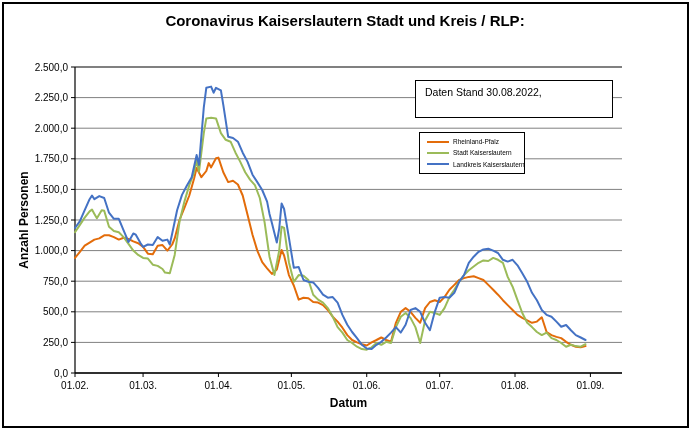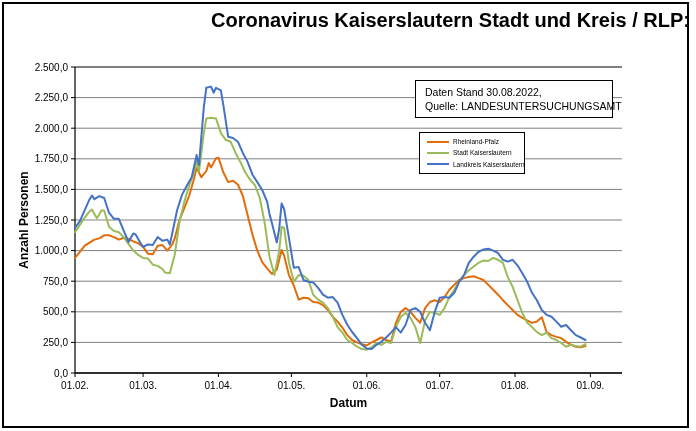--- a/index.html
+++ b/index.html
@@ -1,21 +1,21 @@
 <!DOCTYPE html>
 <html><head>
 <meta charset="utf-8">
 <style>
   html,body{margin:0;padding:0;background:#fff;}
   body{width:696px;height:431px;position:relative;font-family:"Liberation Sans",sans-serif;overflow:hidden;}
   .frame{position:absolute;left:2px;top:2px;width:687px;height:426px;box-sizing:border-box;
          border:2px solid #000;background:#fff;z-index:0;}
   #chart-svg{position:absolute;left:0;top:0;z-index:1;}
-  .title{position:absolute;left:0;right:6px;top:10px;text-align:right;font-weight:bold;
-         font-size:20px;line-height:21px;color:#000;z-index:2;letter-spacing:0px;}
+  .title{position:absolute;left:0;right:6px;top:10px;text-align:center;font-weight:bold;
+         font-size:15px;line-height:21px;color:#000;z-index:2;letter-spacing:0px;}
   .note{position:absolute;left:415px;top:80px;width:198px;height:38px;box-sizing:border-box;
         border:1.5px solid #000;background:#fff;z-index:2;font-size:10.5px;line-height:14px;
         padding:4px 4px 0 9px;color:#000;white-space:nowrap;}
   .legend{position:absolute;left:419px;top:132px;width:106px;height:42px;box-sizing:border-box;
           border:1.5px solid #000;background:#fff;z-index:2;display:flex;flex-direction:column;
           justify-content:space-around;padding:3px 0;}
   .legend-row{display:flex;align-items:center;height:11px;}
   .legend-sample{width:22px;height:2px;margin-left:7px;flex:none;}
   .legend-label{font-size:6.5px;margin-left:4px;white-space:nowrap;color:#000;}
   svg text{font-family:"Liberation Sans",sans-serif;fill:#000;}
@@ -83,21 +83,20 @@
     <polyline points="75.0,232.2 79.9,224.9 84.7,217.6 89.6,211.4 92.0,209.6 94.4,213.9 96.9,218.2 101.7,210.2 104.2,210.8 109.0,226.7 113.9,231.0 118.8,232.2 123.6,237.1 128.5,243.9 133.3,250.6 138.2,254.9 143.1,257.9 147.9,258.6 152.8,264.7 157.7,265.9 162.5,269.0 165.0,272.6 169.8,273.2 174.7,254.9 179.5,221.8 184.4,201.6 189.3,185.1 194.1,172.3 196.6,160.0 199.0,171.7 203.8,133.1 206.3,118.4 211.1,117.8 216.0,118.4 220.9,133.1 225.7,139.8 230.6,141.7 235.5,152.7 240.3,161.9 245.2,172.3 250.0,179.6 254.9,185.1 259.8,198.0 264.6,222.4 269.5,256.7 274.4,275.1 279.2,250.6 281.6,226.7 284.1,228.0 288.9,262.2 293.8,281.8 298.7,275.1 303.5,275.7 308.4,280.0 313.2,294.7 318.1,299.6 323.0,302.6 327.8,308.1 332.7,316.7 337.6,327.1 342.4,332.6 347.3,340.0 352.1,343.0 357.0,346.7 361.9,349.1 366.7,349.7 371.6,347.3 376.5,343.0 381.3,344.8 386.2,341.8 391.0,343.0 395.9,327.1 400.8,316.7 405.6,313.0 410.5,317.9 415.4,327.1 420.2,343.0 425.1,320.4 429.9,311.8 434.8,313.0 439.7,314.9 444.5,308.1 449.4,297.1 454.3,289.8 459.1,281.8 464.0,275.1 468.8,270.2 473.7,266.5 478.6,262.8 483.4,260.4 488.3,261.0 493.2,257.9 498.0,259.8 502.9,262.8 507.7,276.9 512.6,286.7 517.5,300.2 522.3,313.0 527.2,322.8 532.0,327.1 536.9,332.0 541.8,335.1 546.6,332.6 551.5,338.1 556.4,340.0 561.2,343.0 566.1,346.7 570.9,344.8 575.8,346.1 580.7,346.7 585.5,344.2" fill="none" stroke="#9BBB59" stroke-width="2" stroke-linejoin="round" stroke-linecap="round"></polyline>
     <polyline points="75.0,228.0 79.9,221.2 84.7,210.2 89.6,199.2 92.0,195.5 94.4,199.2 99.3,196.1 104.2,198.0 109.0,212.7 113.9,218.8 118.8,218.8 123.6,230.4 128.5,242.0 133.3,233.5 135.8,234.7 140.6,243.3 143.1,246.9 147.9,244.5 152.8,245.1 157.7,237.1 162.5,240.8 167.4,239.6 169.8,244.5 172.2,233.5 177.1,210.2 182.0,194.9 186.8,185.7 191.7,177.2 196.6,155.1 199.0,164.9 203.8,107.4 206.3,87.8 211.1,86.6 213.6,92.7 216.0,87.8 220.9,90.3 223.3,104.9 228.2,136.8 233.0,138.0 237.9,141.7 242.7,152.7 247.6,161.9 252.5,174.7 257.3,182.1 262.2,190.0 267.1,201.6 269.5,213.9 271.9,223.1 276.8,242.6 279.2,228.6 281.6,203.5 284.1,209.0 288.9,237.7 293.8,267.7 298.7,267.1 303.5,280.0 308.4,281.8 313.2,282.4 318.1,287.9 323.0,294.7 327.8,297.7 332.7,297.1 337.6,302.6 342.4,314.9 347.3,324.7 352.1,332.0 357.0,338.1 361.9,344.8 366.7,348.5 371.6,349.1 376.5,344.8 381.3,341.8 386.2,337.5 391.0,332.6 395.9,327.1 400.8,332.6 405.6,324.7 410.5,310.0 415.4,308.1 420.2,311.8 425.1,322.8 429.9,330.2 434.8,311.8 439.7,297.7 444.5,297.1 449.4,297.7 454.3,292.8 459.1,281.8 464.0,275.1 468.8,262.8 473.7,256.7 478.6,251.8 483.4,249.4 488.3,248.8 493.2,250.6 498.0,253.0 502.9,259.8 507.7,261.6 512.6,259.8 517.5,265.3 522.3,273.2 527.2,281.8 532.0,292.8 536.9,300.2 541.8,310.0 546.6,314.9 551.5,316.7 556.4,321.6 561.2,326.7 566.1,325.0 570.9,330.2 575.8,335.1 580.7,337.5 585.5,340.0" fill="none" stroke="#4472C4" stroke-width="2" stroke-linejoin="round" stroke-linecap="round"></polyline>
   </svg>
 
 <div class="title">
   <div>Coronavirus Kaiserslautern Stadt und Kreis / RLP:</div>
 </div>
 
 <div class="note">
   <div>Daten Stand 30.08.2022,</div>
-  <div>Quelle: LANDESUNTERSUCHUNGSAMT</div>
 </div>
 
 <div class="legend" id="legend">
     <div class="legend-row">
       <span class="legend-sample" style="background: rgb(227, 108, 10);"></span>
       <span class="legend-label">Rheinland-Pfalz</span>
     </div>
     <div class="legend-row">
       <span class="legend-sample" style="background: rgb(155, 187, 89);"></span>
       <span class="legend-label">Stadt Kaiserslautern</span>

